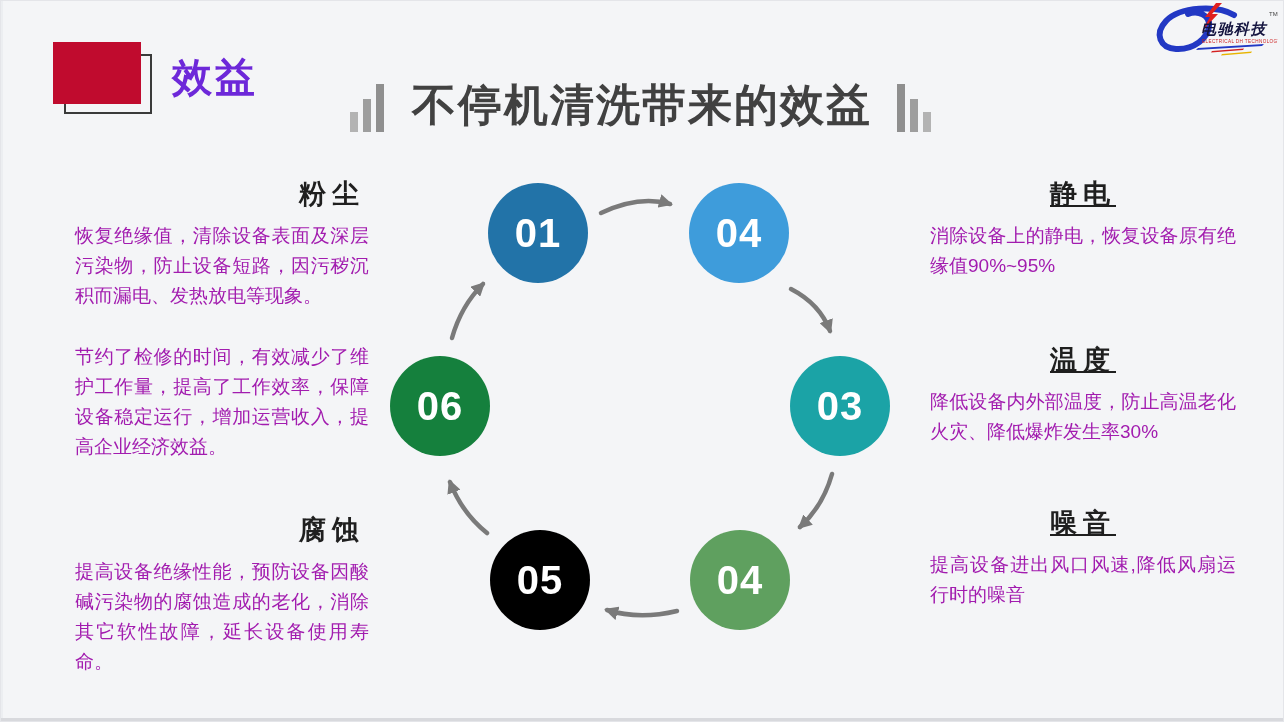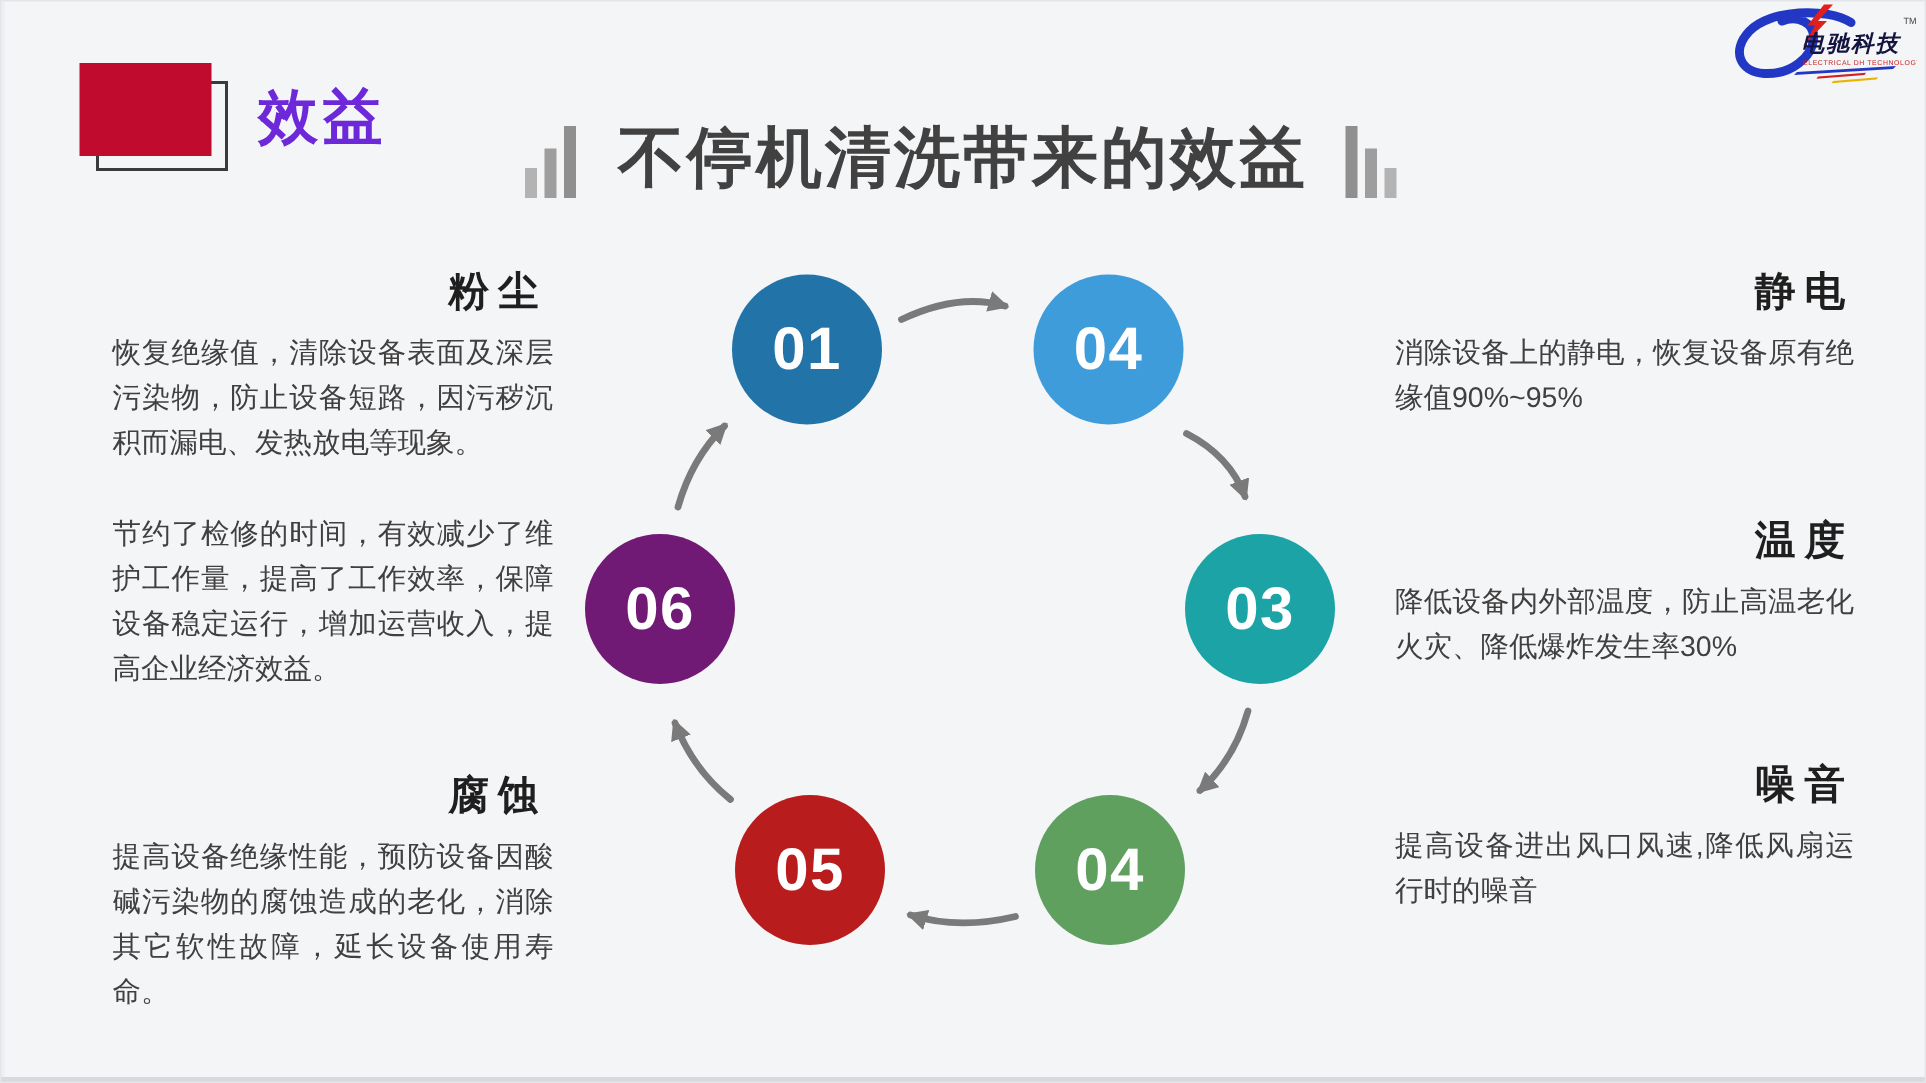--- a/index.html
+++ b/index.html
@@ -53,25 +53,25 @@
   .c04 { left:690px; top:530px; }
   .c05 { left:490px; top:530px; }
   .c06 { left:390px; top:356px; }
 
   .arrows { position:absolute; left:0; top:0; }
   .arrow { fill:none; stroke:#7a7a7a; stroke-width:4.5; stroke-linecap:round; }
 
   
   .tb { position:absolute; }
   .tb h3 { font-size:27px; font-weight:bold; color:#1f1f1f; letter-spacing:6px; margin-bottom:9px; }
-  .tb p  { font-size:19px; color:#404040; line-height:30px; text-align:justify; }
+  .tb p  { font-size:19px; color:#a21caf; line-height:30px; text-align:justify; }
   .tb-left  { left:75px;  width:294px; }
   .tb-left h3 { text-align:right; padding-right:4px; }
   .tb-right { left:930px; width:306px; }
-  .tb-right h3 { text-align:right; }
+  .tb-right h3 { text-align:center;text-decoration:underline; }
 </style>
 </head>
 <body>
 
 <div class="slide">
 
   <div class="hdr-outline"></div>
   <div class="hdr-square" style="background: rgb(192, 11, 46);"></div>
   <div class="section-label" style="color: #6d28d9;">效益</div>
 
@@ -117,24 +117,24 @@
   </div>
   <div class="circle c02" style="background: rgb(62, 156, 219);">
     <span class="num">04</span>
   </div>
   <div class="circle c03" style="background: rgb(27, 163, 166);">
     <span class="num">03</span>
   </div>
   <div class="circle c04" style="background: rgb(95, 160, 95);">
     <span class="num">04</span>
   </div>
-  <div class="circle c05" style="background: #b91c1c;">
+  <div class="circle c05" style="background: #000000;">
     <span class="num">05</span>
   </div>
-  <div class="circle c06" style="background: #701a75;">
+  <div class="circle c06" style="background: #15803d;">
     <span class="num">06</span>
   </div>
 
   <div class="tb tb-left" style="top:176px">
     <h3>粉尘</h3>
     <p>恢复绝缘值，清除设备表面及深层污染物，防止设备短路，因污秽沉积而漏电、发热放电等现象。</p>
   </div>
   <div class="tb tb-left" style="top:342px">
     <p>节约了检修的时间，有效减少了维护工作量，提高了工作效率，保障设备稳定运行，增加运营收入，提高企业经济效益。</p>
   </div>

